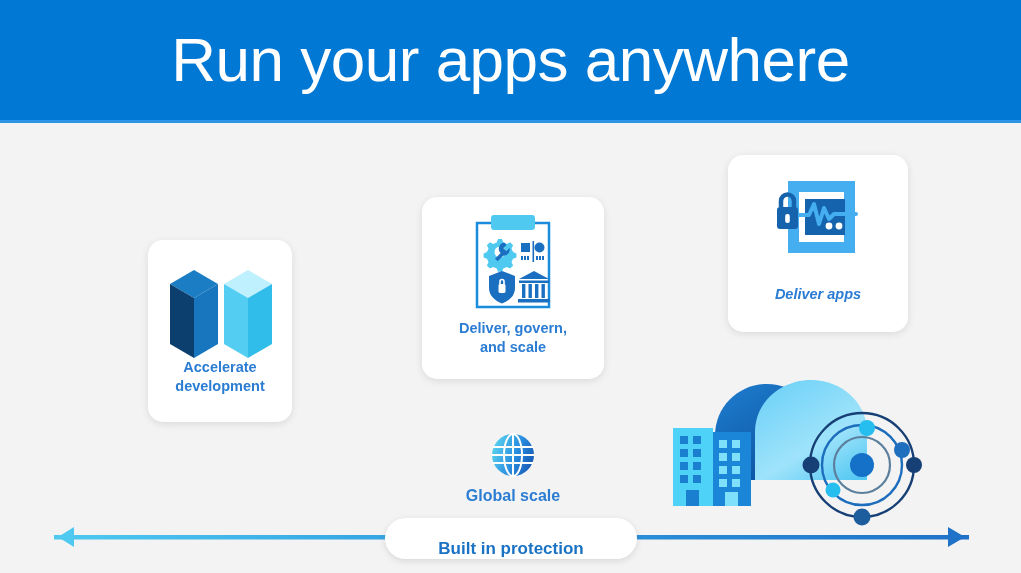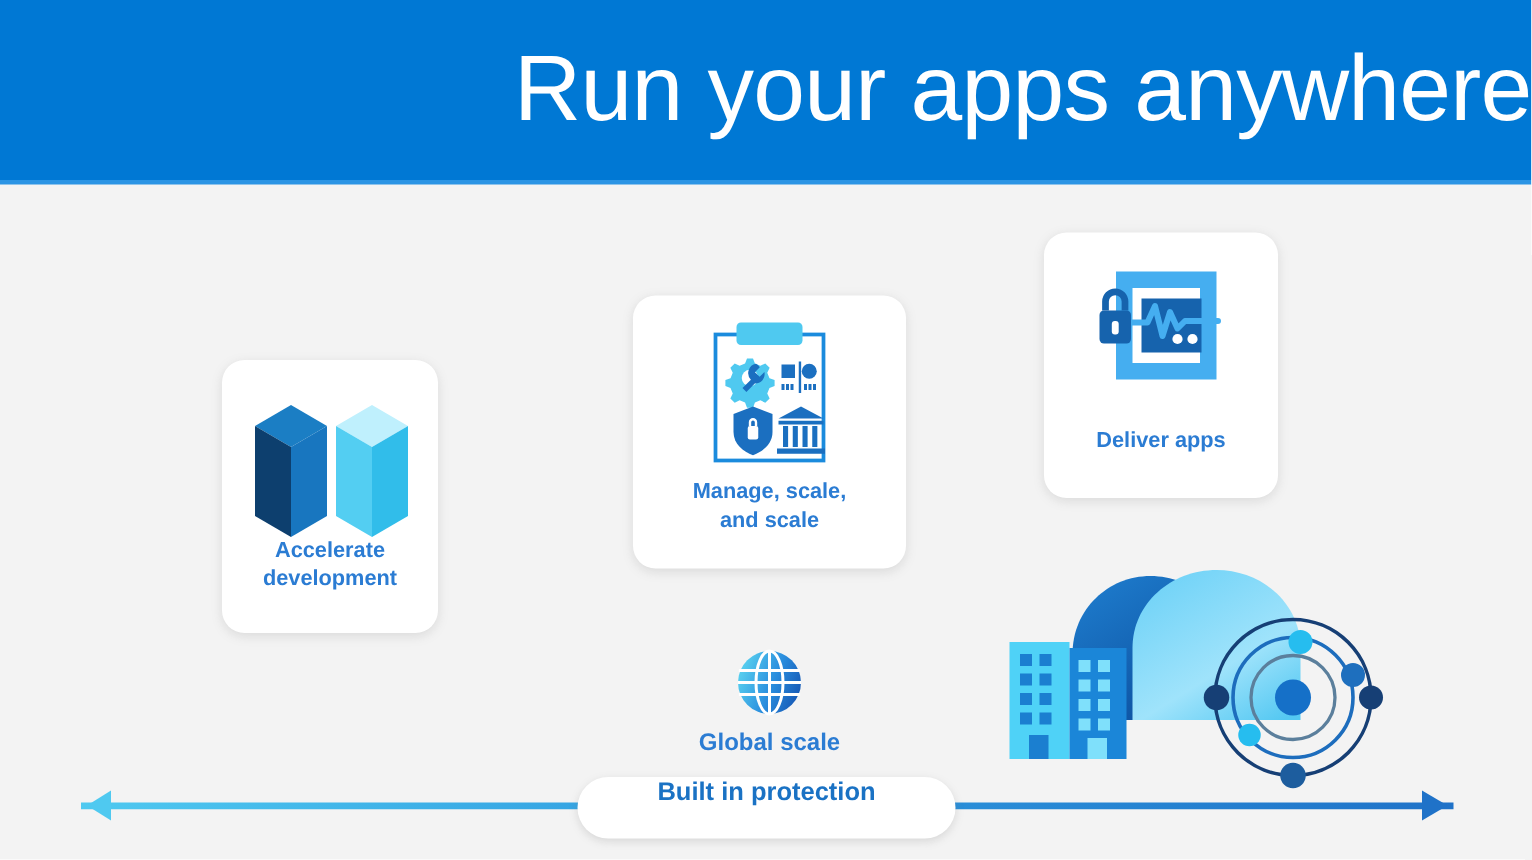--- a/index.html
+++ b/index.html
@@ -33,21 +33,21 @@
     top: 120px;
     width: 1021px;
     height: 3px;
     background: #2b94e4;
   }
   #page-title {
     position: absolute;
     left: 0;
     top: 20px;
     width: 1021px;
-    text-align: right;
+    text-align: center;
     color: #ffffff;
     font-size: 62px;
     font-weight: 400;
     letter-spacing: -0.5px;
     line-height: 80px;
     white-space: nowrap;
   }
 
   
   .card {
@@ -63,21 +63,21 @@
     text-align: center;
     color: #2b7cd3;
     font-size: 14.5px;
     font-weight: bold;
     line-height: 19px;
   }
   #card-accelerate { left: 148px; top: 240px; width: 144px; height: 182px; }
   #card-accelerate .card-label { bottom: 26px; }
   #card-manage { left: 422px; top: 197px; width: 182px; height: 182px; }
   #card-manage .card-label { bottom: 22px; }
-  #card-deliver { left: 696px; top: 155px; width: 156px; height: 177px; }
+  #card-deliver { left: 728px; top: 155px; width: 180px; height: 177px; font-style: italic; }
   #card-deliver .card-label { bottom: 28px; }
 
   .card-icon {
     position: absolute;
     left: 50%;
     transform: translateX(-50%);
   }
   #icon-blocks { top: 22px; }
   #icon-clipboard { top: 16px; }
   #icon-screen-lock { top: 22px; }
@@ -120,21 +120,21 @@
   #protection-pill {
     position: absolute;
     left: 385px;
     top: 518px;
     width: 252px;
     height: 41px;
     background: #ffffff;
     border-radius: 21px;
     box-shadow: 0 2px 6px rgba(120,120,120,0.22);
     display: flex;
-    align-items: flex-start;
+    align-items: flex-end;
     justify-content: center;
   }
   #protection-label {
     color: #1a72c4;
     font-size: 17px;
     font-weight: bold;
   }
 </style>
 </head>
 <body>
@@ -201,21 +201,21 @@
           <rect x="0" y="9.5" width="30" height="2.5" fill="#1b6fc0"></rect>
           <rect x="3" y="13" width="3.4" height="14" fill="#1b6fc0"></rect>
           <rect x="9.5" y="13" width="3.4" height="14" fill="#1b6fc0"></rect>
           <rect x="16" y="13" width="3.4" height="14" fill="#1b6fc0"></rect>
           <rect x="22.5" y="13" width="3.4" height="14" fill="#1b6fc0"></rect>
           <rect x="-1" y="28" width="32" height="3.5" fill="#1b6fc0"></rect>
         </g>
       </svg>
     </div>
     <div class="card-label">
-      <span>Manage, scale,</span><br>
+      <span>Deliver, govern,</span><br>
       <span>and scale</span>
     </div>
   </div>
 
   <div class="card" id="card-deliver">
     <div class="card-icon" id="icon-screen-lock">
       <svg width="94" height="88" viewBox="0 0 94 88" xmlns="http://www.w3.org/2000/svg">
 
         <path d="M17 4 H84 V76 H17 Z M28 15 H73 V65 H28 Z" fill="#45aef0" fill-rule="evenodd"></path>
 

